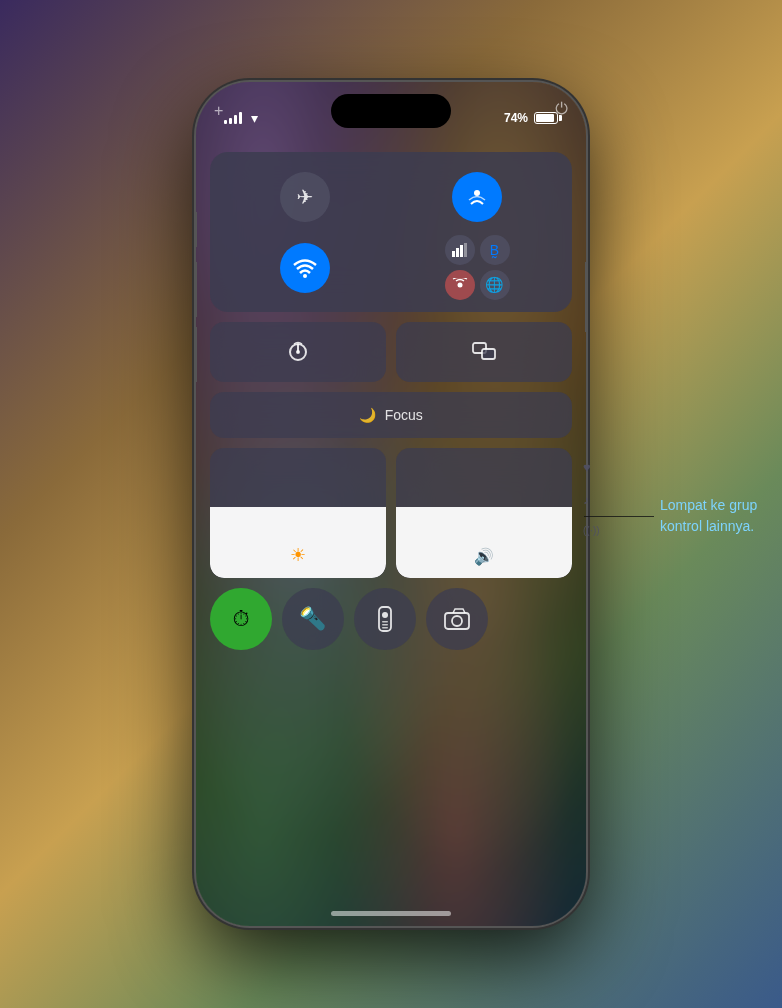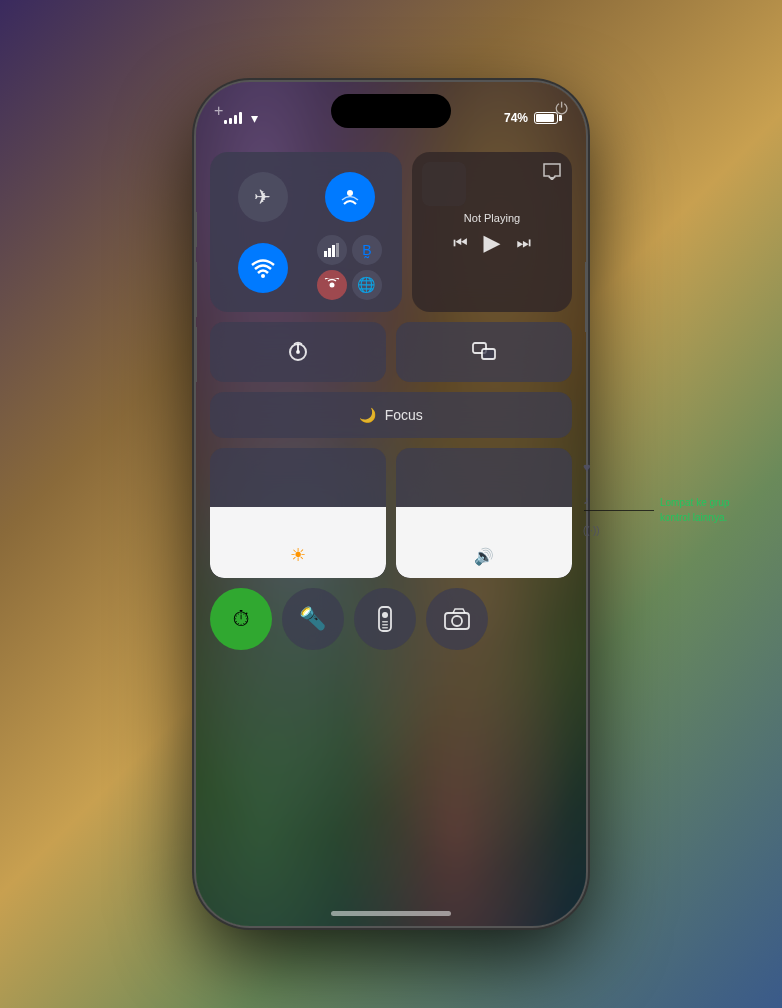--- a/index.html
+++ b/index.html
@@ -494,37 +494,20 @@
                     <circle cx="8" cy="7" r="2.5" fill="white"></circle>
                     <path d="M4 3 Q8 0 12 3" stroke="white" stroke-width="1.5" fill="none"></path>
                     <path d="M1 1 Q8 -2 15 1" stroke="white" stroke-width="1.2" fill="none"></path>
                   </svg>
               </div>
               <div style="width:30px;height:30px;background:rgba(80,80,100,0.8);border-radius:50%;display:flex;align-items:center;justify-content:center;font-size:15px;color:rgba(255,255,255,0.85);">🌐</div>
             </div>
           </div>
         </div>
 
-        <div class="now-playing-panel">
-          <div class="np-top">
-            <div class="np-artwork"></div>
-            <div class="np-airplay">
-              <svg width="20" height="18" viewBox="0 0 20 18" fill="white" opacity="0.7">
-                  <path d="M2 2 h16 v12 h-5 l-3 4 l-3-4 H2 Z" stroke="white" stroke-width="1.5" fill="none"></path>
-                  <path d="M6 15 l4 3 l4-3" fill="white"></path>
-                </svg>
-            </div>
-          </div>
-          <div class="np-title">Not Playing</div>
-          <div class="np-controls">
-            <span class="np-btn">⏮</span>
-            <span class="np-btn np-play">▶</span>
-            <span class="np-btn">⏭</span>
-          </div>
-        </div>
       </div>
 
       <div class="cc-row-2">
         <div class="cc-square-btn">
           <svg width="22" height="22" viewBox="0 0 22 22">
             <circle cx="11" cy="11" r="8" stroke="rgba(255,255,255,0.85)" stroke-width="2" fill="none"></circle>
             <path d="M 11 11 L 11 4" stroke="rgba(255,255,255,0.85)" stroke-width="2" stroke-linecap="round"></path>
             <path d="M7 3 Q11 0 15 3" stroke="rgba(255,255,255,0.85)" stroke-width="1.5" fill="none"></path>
             <circle cx="11" cy="11" r="2" fill="rgba(255,255,255,0.85)"></circle>
           </svg>
@@ -581,19 +564,19 @@
   </div>
 
   <div style="position:absolute;left:calc(50% + 192px);top:460px;display:flex;flex-direction:column;gap:18px;align-items:flex-start;z-index:50;">
     <span style="color:rgba(80,80,100,0.9);font-size:13px;">♥</span>
     <span style="color:rgba(80,80,100,0.9);font-size:12px;">♪</span>
     <span style="color:rgba(80,80,100,0.9);font-size:10px;">((·))</span>
   </div>
 
   <div style="position:absolute;left:calc(50% + 193px);top:495px;display:flex;align-items:center;z-index:200;">
     <div style="width:70px;height:1px;background:rgba(20,20,20,0.8);"></div>
-    <div style="font-size:10px;color:#22c55e;line-height:1.5;padding-left:6px;">
+    <div style="font-size:14px;color:#7dd3fc;line-height:1.5;padding-left:6px;">
       <div>Lompat ke grup</div>
       <div>kontrol lainnya.</div>
     </div>
   </div>
 
 </div>
 
 </body></html>

